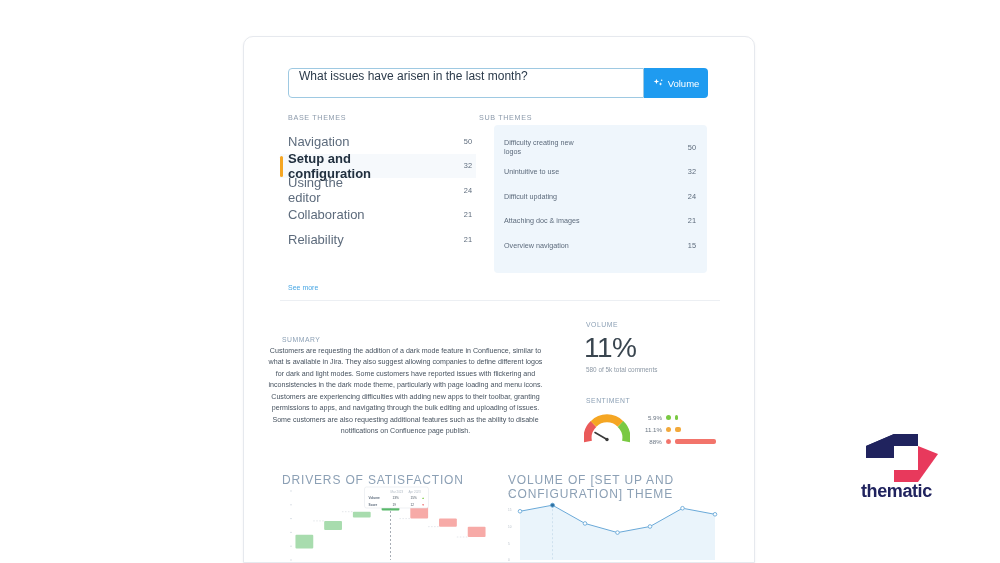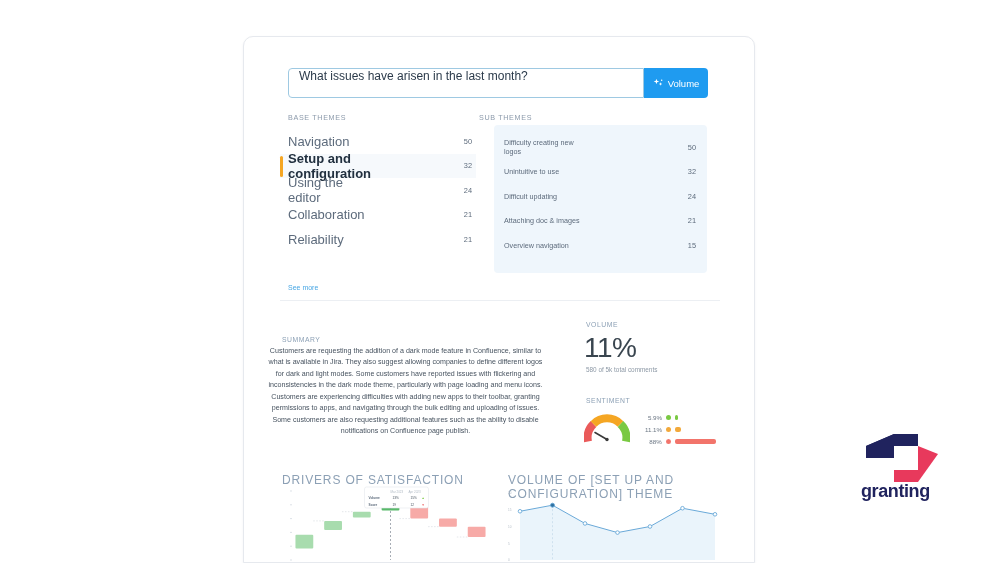--- a/index.html
+++ b/index.html
@@ -301,14 +301,14 @@
     <path d="M34 30 L58 30 L58 54 L34 54 Z" fill="#e8395c"></path>
     <rect x="34" y="30" width="0" height="0" fill="#fff"></rect>
     <path d="M58 18 L78 26 L58 54 Z" fill="#e8395c"></path>
     <rect x="34" y="6" width="24" height="24" fill="#20235e"></rect>
     <rect x="34" y="30" width="24" height="24" fill="#e8395c"></rect>
     <rect x="34" y="18" width="0" height="0"></rect>
     <path d="M6 18 L34 6 L34 30 L6 30 Z" fill="#20235e"></path>
     <path d="M58 30 L58 54 L34 54 L34 30 Z" fill="#e8395c"></path>
     <rect x="34" y="18" width="24" height="24" fill="#ffffff"></rect>
   </svg>
-  <div class="logo-text">granting</div>
+  <div class="logo-text">thematic</div>
 </div>
 
 </body></html>

